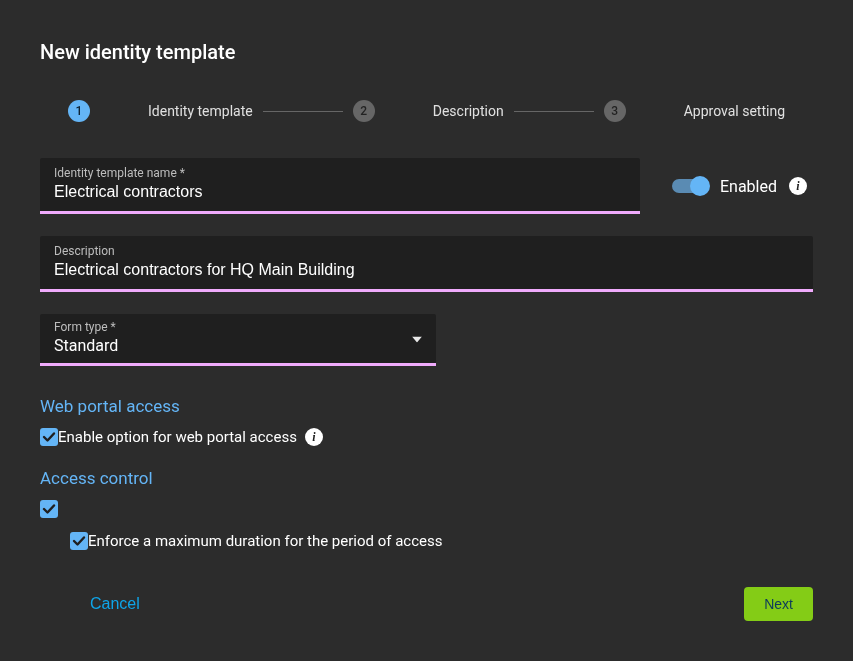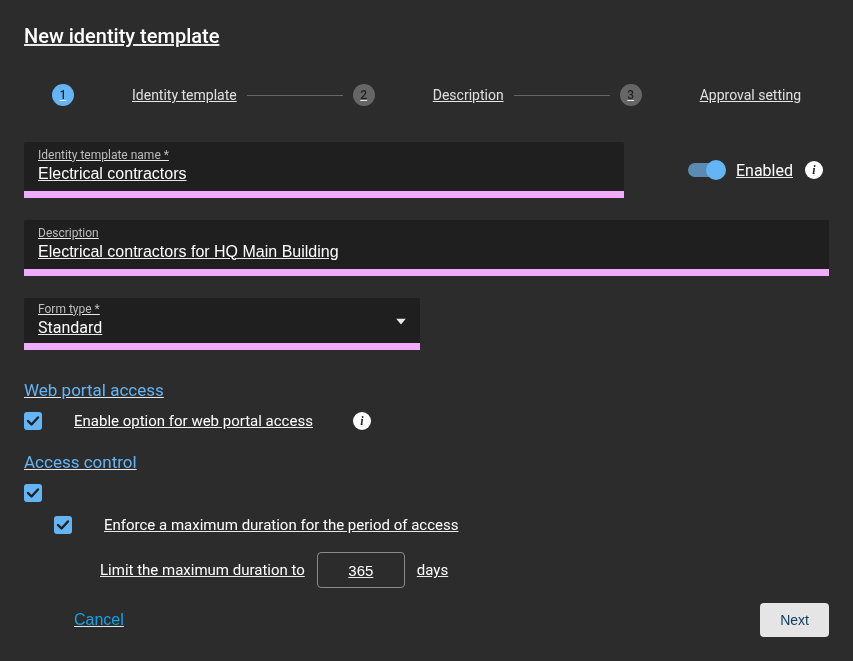--- a/index.html
+++ b/index.html
@@ -1,52 +1,52 @@
 <!DOCTYPE html>
 <html><head>
 <meta charset="utf-8">
 <style>
   * { box-sizing: border-box; margin: 0; padding: 0; }
   html, body { width: 853px; height: 661px; font-family: -apple-system, BlinkMacSystemFont, "Segoe UI", Roboto, Arial, sans-serif; background: #2c2c2c; color: #e8e8e8; overflow: hidden; }
-  .modal { display: flex; flex-direction: column; width: 100%; height: 100%; padding: 24px; text-decoration: underline; }
+  .modal { display: flex; flex-direction: column; width: 100%; height: 100%; padding: 40px; }
   .modal-title { font-size: 20px; font-weight: 500; color: #fff; margin-bottom: 36px; }
   
   .stepper { display: flex; align-items: center; margin-bottom: 36px; padding: 0 28px; }
   .step { display: flex; align-items: center; gap: 10px; }
   .step-badge { width: 22px; height: 22px; border-radius: 50%; background: #666; color: #222; font-size: 12px; display: flex; align-items: center; justify-content: center; font-weight: 500; }
   .step.active .step-badge { background: #64b5f6; color: #0d2436; }
   .step-label { font-size: 14px; color: #e0e0e0; margin-left: 48px; }
   .step-connector { flex: 1; height: 1px; background: #666; margin: 0 10px; }
   
   .row { display: flex; gap: 24px; align-items: center; margin-bottom: 22px; }
-  .field { position: relative; background: #1f1f1f; border-bottom: 7px solid #f0abfc; padding: 8px 14px 10px 14px; display: flex; flex-direction: column; justify-content: center; border-radius: 2px 2px 0 0; }
+  .field { position: relative; background: #1f1f1f; border-bottom: 3px solid #f0abfc; padding: 8px 14px 10px 14px; display: flex; flex-direction: column; justify-content: center; border-radius: 2px 2px 0 0; }
   .field.w-600 { width: 600px; height: 56px; }
   .field.w-full { width: 100%; height: 56px; }
   .field.w-396 { width: 396px; height: 52px; }
   .field-label { font-size: 12px; color: #bdbdbd; margin-bottom: 2px; }
   .field-value { font-size: 16px; color: #fff; line-height: 20px; background: transparent; border: none; outline: none; width: 100%; }
   .field-caret { position: absolute; right: 14px; top: 50%; transform: translateY(-60%); pointer-events: none; }
   
   .toggle-block { display: flex; align-items: center; gap: 12px; margin-left: auto; padding-right: 6px; }
   .switch { position: relative; width: 36px; height: 14px; background: #5a8bb3; border-radius: 8px; cursor: pointer; }
   .switch-thumb { position: absolute; right: -2px; top: -3px; width: 20px; height: 20px; border-radius: 50%; background: #64b5f6; }
   .toggle-label { font-size: 16px; color: #fff; }
   .info-icon { width: 18px; height: 18px; border-radius: 50%; background: #fff; color: #1f1f1f; font-size: 12px; font-weight: 700; display: flex; align-items: center; justify-content: center; font-style: italic; font-family: Georgia, serif; }
   
   .section-heading { font-size: 17px; color: #64b5f6; margin-top: 8px; margin-bottom: 12px; }
-  .check-row { display: flex; align-items: center; gap: 32px; margin-bottom: 14px; }
+  .check-row { display: flex; align-items: center; gap: 0; margin-bottom: 14px; }
   .check-row.indent-1 { margin-left: 30px; }
   .checkbox { width: 18px; height: 18px; background: #64b5f6; border-radius: 3px; display: flex; align-items: center; justify-content: center; cursor: pointer; flex-shrink: 0; }
   .check-label { font-size: 15px; color: #fff; }
   .duration-row { display: flex; align-items: center; gap: 12px; margin-left: 76px; margin-top: 4px; }
   .num-input { width: 88px; height: 36px; background: transparent; border: 1px solid #8a8a8a; border-radius: 4px; color: #fff; font-size: 15px; text-align: center; }
   
   .footer { margin-top: auto; display: flex; align-items: center; justify-content: space-between; }
   .btn-cancel { background: transparent; border: none; color: #0ea5e9; font-size: 16px; cursor: pointer; padding: 6px 2px; margin-left: 48px; }
-  .btn-next { background: #e5e5e5; color: #0d3a5c; border: none; border-radius: 4px; padding: 9px 20px; font-size: 14px; cursor: pointer; }
+  .btn-next { background: #84cc16; color: #0d3a5c; border: none; border-radius: 4px; padding: 9px 20px; font-size: 14px; cursor: pointer; }
   svg.check-mark { display:block; }
 </style>
 </head>
 <body>
 
 <div class="modal">
   <div class="modal-title">New identity template</div>
 
   <div class="stepper">
     <div class="step active">
@@ -121,23 +121,18 @@
 
   <div class="check-row indent-1">
     <div class="checkbox">
       <svg class="check-mark" width="14" height="14" viewBox="0 0 14 14">
           <path d="M2 7 L5.5 10.5 L12 3.5" stroke="#1f1f1f" stroke-width="2.4" fill="none" stroke-linecap="round" stroke-linejoin="round"></path>
         </svg>
     </div>
     <span class="check-label">Enforce a maximum duration for the period of access</span>
   </div>
 
-  <div class="duration-row">
-    <span class="check-label">Limit the maximum duration to</span>
-    <input class="num-input" value="365" style="">
-    <span class="check-label">days</span>
-  </div>
 
   <div class="footer">
     <button class="btn-cancel">Cancel</button>
     <button class="btn-next">Next</button>
   </div>
 </div>
 
 </body></html>

